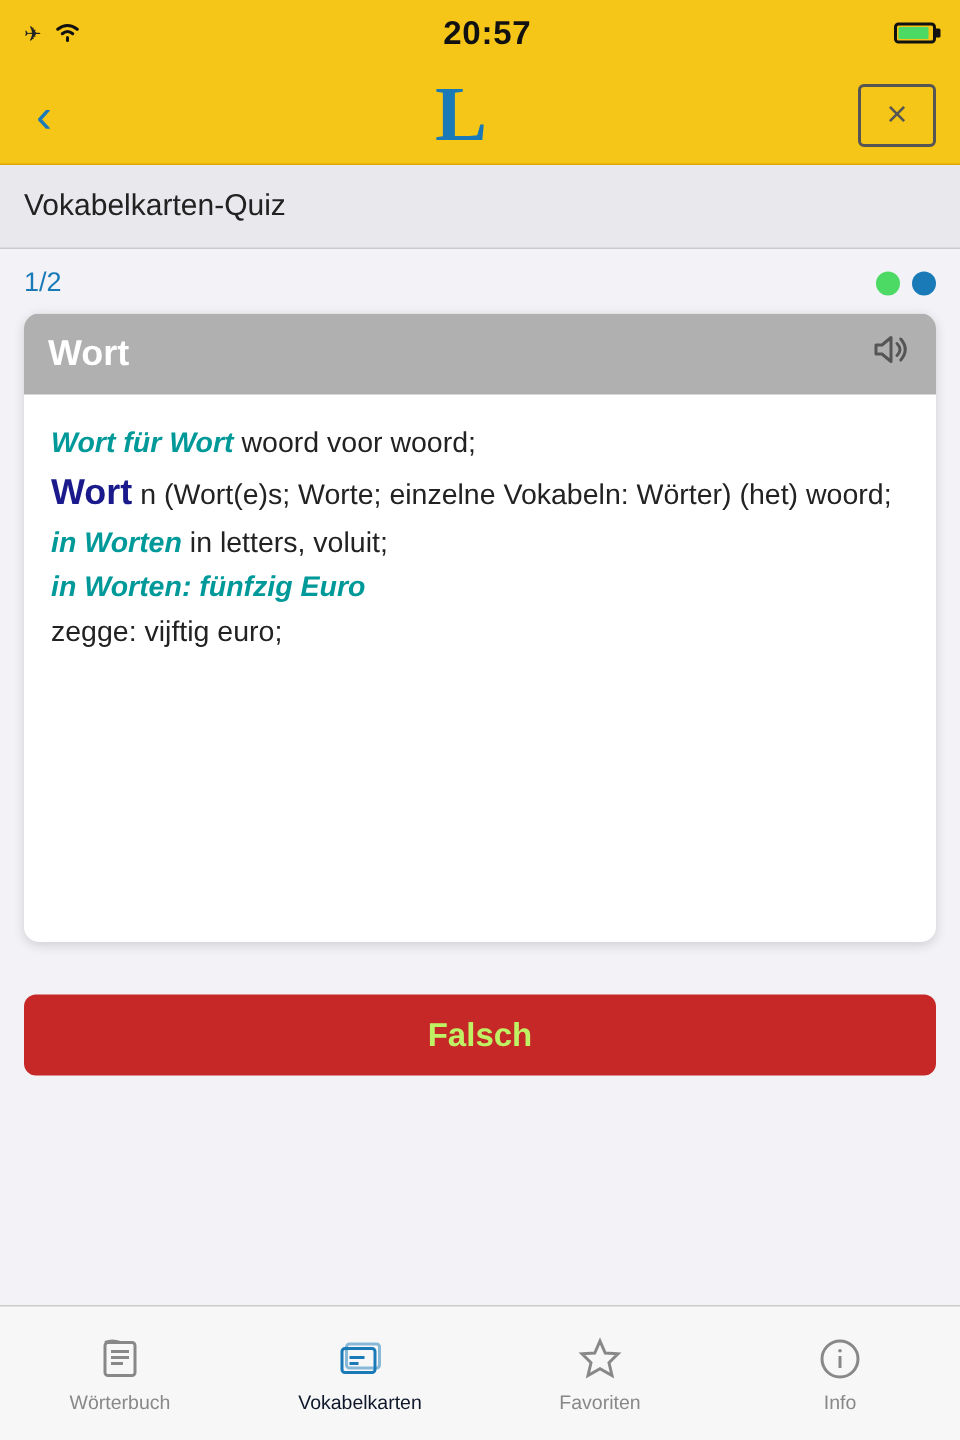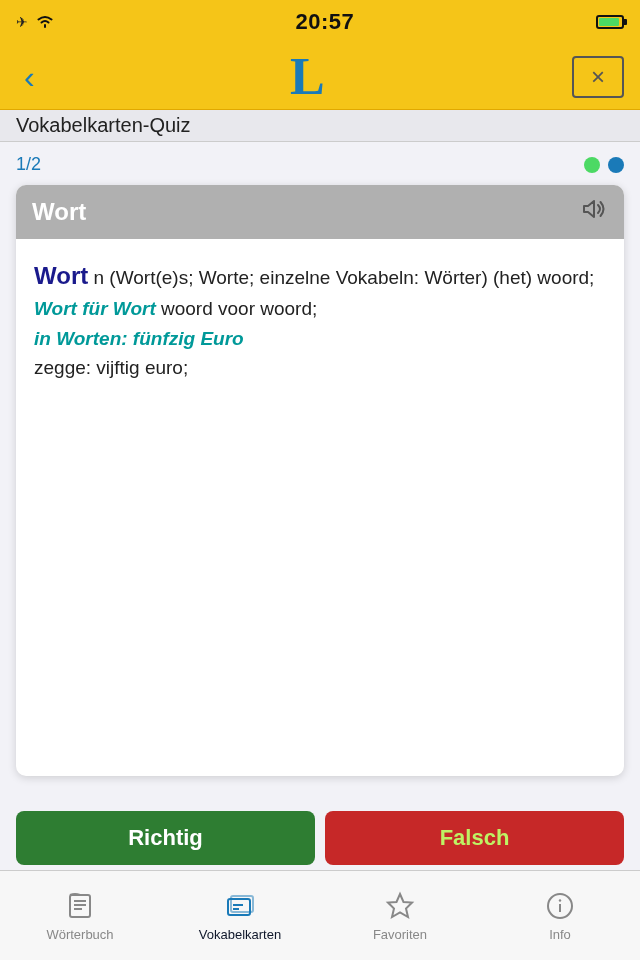--- a/index.html
+++ b/index.html
@@ -122,21 +122,21 @@
       width: 50px;
       height: 40px;
       border: 2px solid #888;
       border-radius: 4px;
       z-index: -1;
     }
 
     
     .page-title-bar {
       width: 100%;
-      height: 32px;
+      height: 56px;
       background: #e8e8ed;
       display: flex;
       align-items: center;
       padding: 0 16px;
       border-bottom: 1px solid #ccc;
     }
     .page-title-bar span {
       font-size: 20px;
       color: #222;
       font-weight: 400;
@@ -169,21 +169,21 @@
       height: 16px;
       border-radius: 50%;
     }
     .dot-green { background: #4cd964; }
     .dot-blue { background: #1a7ab8; }
 
     
     .card-stack {
       position: relative;
       width: 100%;
-      height: 591px;
+      height: 419px;
       margin-bottom: 11px;
     }
     .card-back-2 {
       position: absolute;
       top: 14px;
       left: 10px;
       right: 6px;
       bottom: 0;
       background: #bbb;
       border-radius: 10px;
@@ -377,38 +377,40 @@
         <span class="speaker-icon">
           <svg width="28" height="24" viewBox="0 0 28 24" fill="none">
             <path d="M4 9H8L14 4V20L8 15H4V9Z" stroke="#555" stroke-width="2" stroke-linejoin="round"></path>
             <path d="M18 8 Q22 12 18 16" stroke="#555" stroke-width="2" fill="none" stroke-linecap="round"></path>
             <path d="M20.5 5 Q26.5 12 20.5 19" stroke="#555" stroke-width="2" fill="none" stroke-linecap="round"></path>
           </svg>
         </span>
       </div>
       <div class="card-content">
         <p>
+          <span class="teal-bold-italic">Wort für Wort</span><span> woord voor woord;</span>
+        </p>
+        <p>
           <span class="main-word">Wort</span><span> n (Wort(e)s; Worte; einzelne Vokabeln: Wörter) (het) woord;</span>
         </p>
         <p>
-          <span class="teal-bold-italic">Wort für Wort</span><span> woord voor woord;</span>
+          <span class="teal-bold-italic">in Worten</span><span> in letters, voluit;</span>
         </p>
         <p>
           <span class="teal-bold-italic">in Worten: fünfzig Euro</span>
         </p>
         <p>
           <span> zegge: vijftig euro;</span>
         </p>
       </div>
     </div>
   </div>
 </div>
 
 <div class="button-row">
-  <button class="btn-richtig">Richtig</button>
   <button class="btn-falsch">Falsch</button>
 </div>
 
 <div class="tab-bar">
 
   <button class="tab-item">
     <div class="tab-icon">
       <svg viewBox="0 0 30 30" fill="none" stroke="#888" stroke-width="2">
         <rect x="5" y="4" width="20" height="22" rx="2"></rect>
         <path d="M5 4 Q10 2 15 4"></path>

